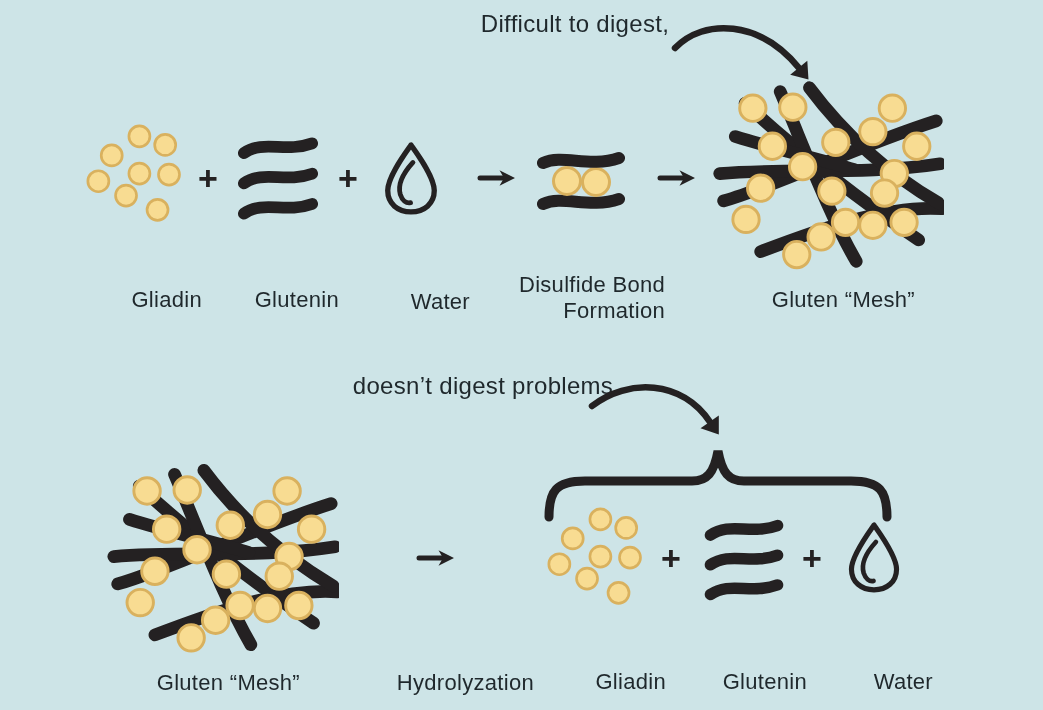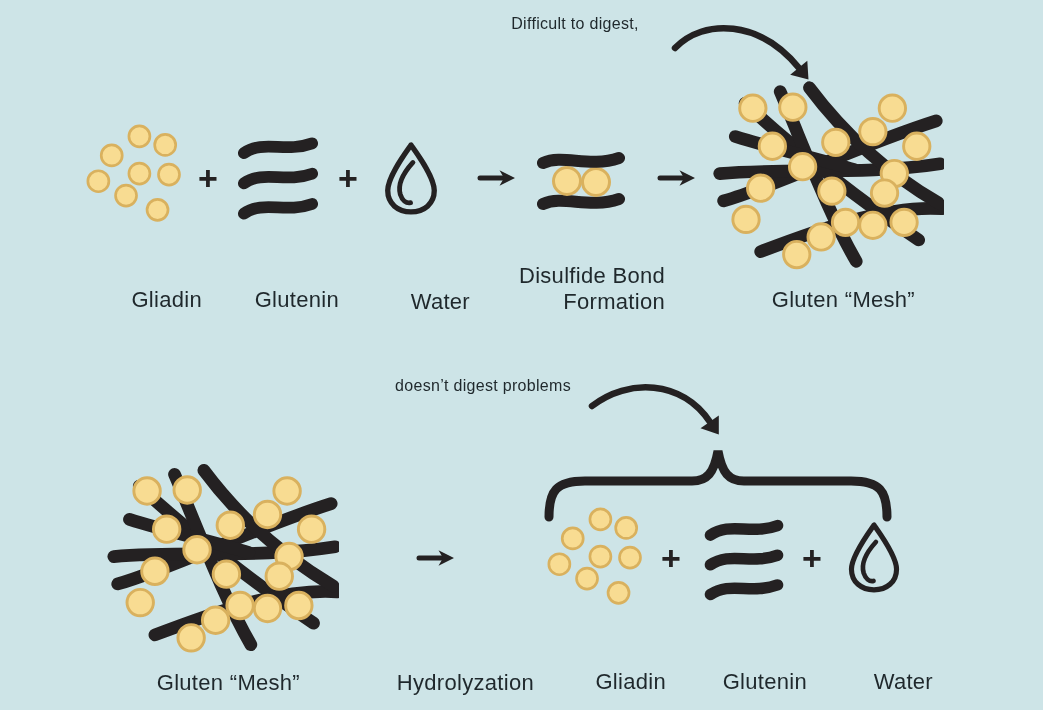--- a/index.html
+++ b/index.html
@@ -12,21 +12,21 @@
     background:var(--background);
     font-family:"Liberation Sans", sans-serif;
     overflow:hidden;
   }
   .canvas svg{position:absolute; overflow:visible;}
   .label{
     position:absolute; text-align:right; font-size:22px; font-weight:400;
     color:var(--text); line-height:26px; letter-spacing:.3px;
   }
   .annotation{
-    position:absolute; text-align:center; font-size:16px; font-weight:500;
+    position:absolute; text-align:center; font-size:24px; font-weight:500;
     color:var(--text); line-height:27px; letter-spacing:.3px;
   }
   .plus{
     position:absolute; font-size:34px; font-weight:600; color:var(--ink);
     line-height:34px;
   }
   .curve{stroke:var(--ink); stroke-width:6.5; fill:none; stroke-linecap:round;}
   .head{fill:var(--ink); stroke:none;}
   .brace-path{stroke:var(--ink); stroke-width:9; fill:none; stroke-linecap:round;}
 </style>
@@ -146,21 +146,21 @@
   <svg style="left:657px;top:168px;" width="40" height="20" viewBox="0 0 40 20">
       <use href="#sym-arrow"></use>
     </svg>
   <svg style="left:708px;top:76px;" width="238" height="200" viewBox="0 0 240 205">
       <use href="#sym-mesh"></use>
     </svg>
 
   <div class="label" style="left:82px;top:287px;width:120px;">Gliadin</div>
   <div class="label" style="left:219px;top:287px;width:120px;">Glutenin</div>
   <div class="label" style="left:350px;top:289px;width:120px;">Water</div>
-  <div class="label" style="left:495px;top:263px;width:170px;">Disulfide Bond Formation</div>
+  <div class="label" style="left:495px;top:272px;width:170px;">Disulfide Bond Formation</div>
   <div class="label" style="left:745px;top:287px;width:170px;">Gluten “Mesh”</div>
 
   <div class="annotation" style="left:333px;top:372px;width:300px;">
     <div>doesn’t digest problems</div>
   </div>
 
   <svg style="left:586px;top:376px;" width="140" height="70" viewBox="0 0 140 70">
     <path class="curve" d="M6,30 C42,2 96,4 124,46"></path>
     <path class="head" d="M132.8,58.5 L114.5,52.3 L132.8,39.5 Z"></path>
   </svg>

